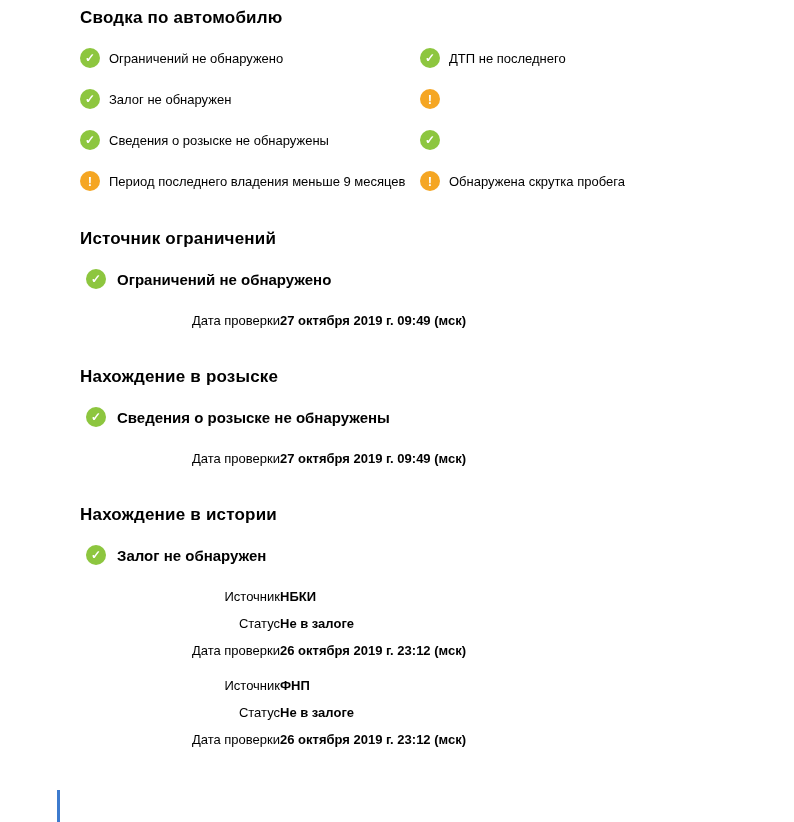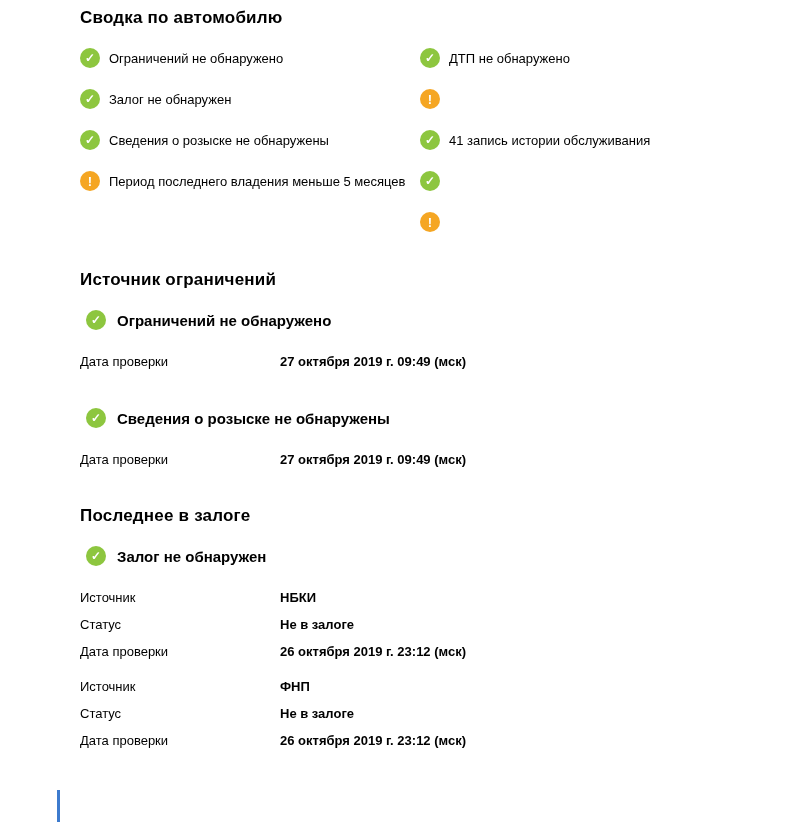--- a/index.html
+++ b/index.html
@@ -46,21 +46,21 @@
   [data-icon="warning"]::after { content:"!"; font-size:13px; line-height:1; }
 
   
   .status-row {
     display:flex; align-items:center; gap:11px;
     margin:0 0 24px 6px;
     font-size:15px; font-weight:bold;
   }
 
   
-  .detail-row { display:flex; font-size:13px; line-height:16px; margin-bottom:11px; }
+  .detail-row { display:flex; font-size:13px; line-height:16px; margin-bottom:11px;text-align:right; }
   .detail-label { width:200px; flex:0 0 200px; }
   .detail-value { font-weight:bold; }
   .detail-group + .detail-group { margin-top:19px; }
 
   
   .edge-bar {
     position:absolute;
     left:57px; bottom:0;
     width:3px; height:32px;
     background:#3d7bce;
@@ -82,70 +82,68 @@
         <div class="item">
           <span class="status-icon" data-icon="check"></span>
           <span class="item-text">Залог не обнаружен</span>
         </div>
         <div class="item">
           <span class="status-icon" data-icon="check"></span>
           <span class="item-text">Сведения о розыске не обнаружены</span>
         </div>
         <div class="item">
           <span class="status-icon" data-icon="warning"></span>
-          <span class="item-text">Период последнего владения меньше 5 месяцев</span>
+          <span class="item-text">Период последнего владения меньше 9 месяцев</span>
         </div>
       </div>
       <div class="summary-col right">
         <div class="item">
           <span class="status-icon" data-icon="check"></span>
-          <span class="item-text">ДТП не обнаружено</span>
+          <span class="item-text">ДТП не последнего</span>
         </div>
         <div class="item">
           <span class="status-icon" data-icon="warning"></span>
         </div>
         <div class="item">
           <span class="status-icon" data-icon="check"></span>
-          <span class="item-text">41 запись истории обслуживания</span>
-        </div>
-        <div class="item">
-          <span class="status-icon" data-icon="check"></span>
         </div>
         <div class="item">
           <span class="status-icon" data-icon="warning"></span>
+          <span class="item-text">Обнаружена скрутка пробега</span>
         </div>
       </div>
     </div>
   </div>
 
   <div class="section">
     <h2 class="section-title">Источник ограничений</h2>
     <div class="status-row">
       <span class="status-icon" data-icon="check"></span>
       <span>Ограничений не обнаружено</span>
     </div>
     <div class="detail-row">
       <span class="detail-label">Дата проверки</span>
       <span class="detail-value">27 октября 2019 г. 09:49 (мск)</span>
     </div>
   </div>
 
   <div class="section">
+    <h2 class="section-title">Нахождение в розыске</h2>
     <div class="status-row">
       <span class="status-icon" data-icon="check"></span>
       <span>Сведения о розыске не обнаружены</span>
     </div>
     <div class="detail-row">
       <span class="detail-label">Дата проверки</span>
       <span class="detail-value">27 октября 2019 г. 09:49 (мск)</span>
     </div>
   </div>
 
   <div class="section">
-    <h2 class="section-title">Последнее в залоге</h2>
+    <h2 class="section-title">Нахождение в истории</h2>
     <div class="status-row">
       <span class="status-icon" data-icon="check"></span>
       <span>Залог не обнаружен</span>
     </div>
 
     <div class="detail-group">
       <div class="detail-row">
         <span class="detail-label">Источник</span>
         <span class="detail-value">НБКИ</span>
       </div>

